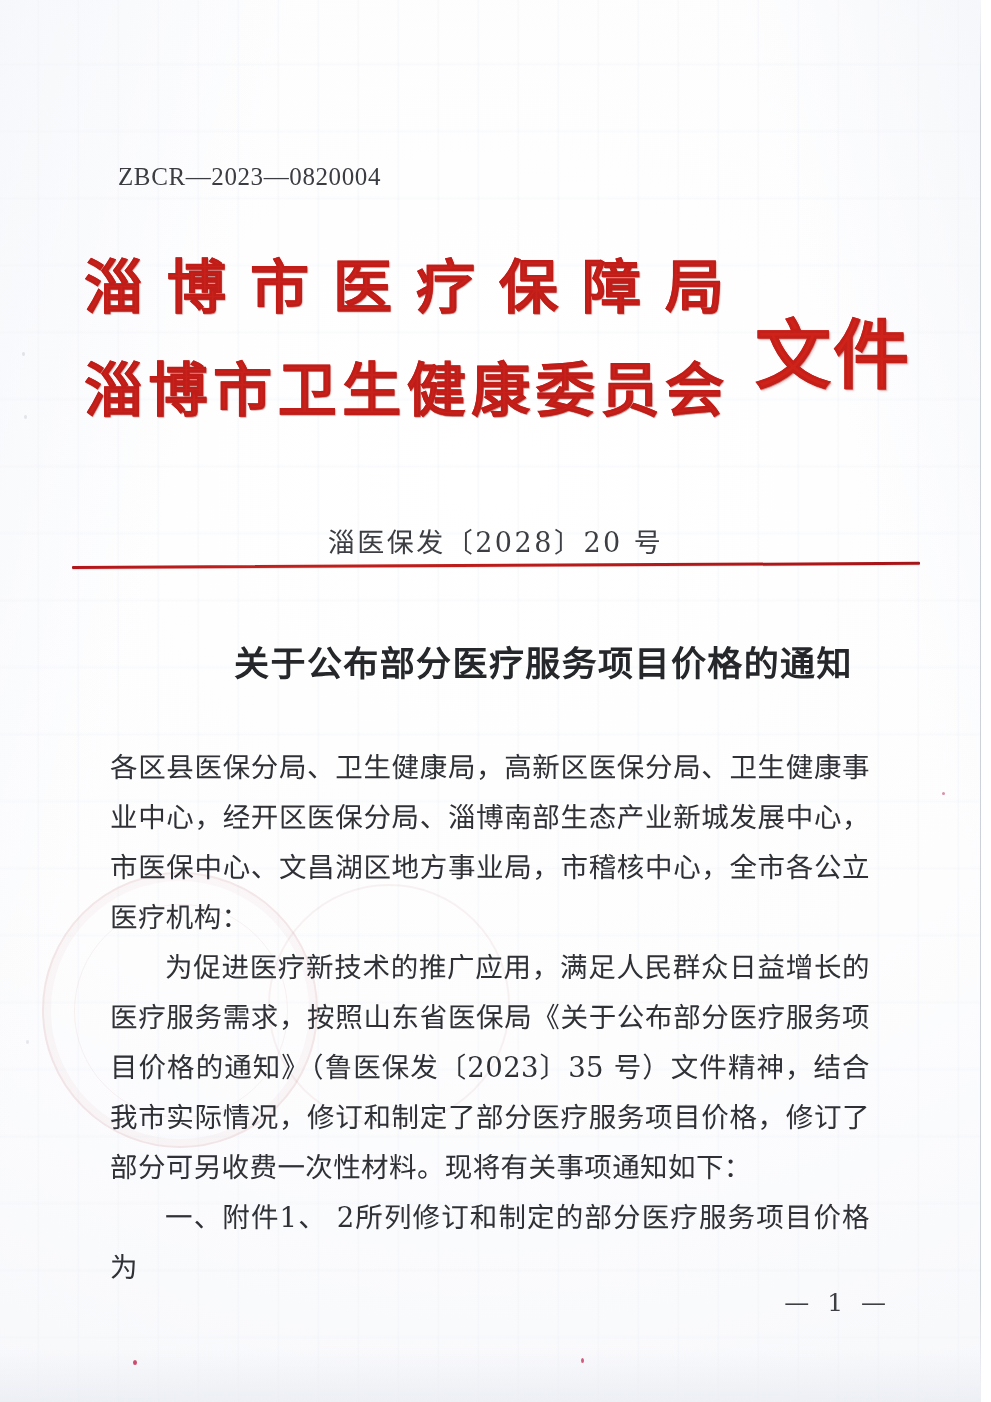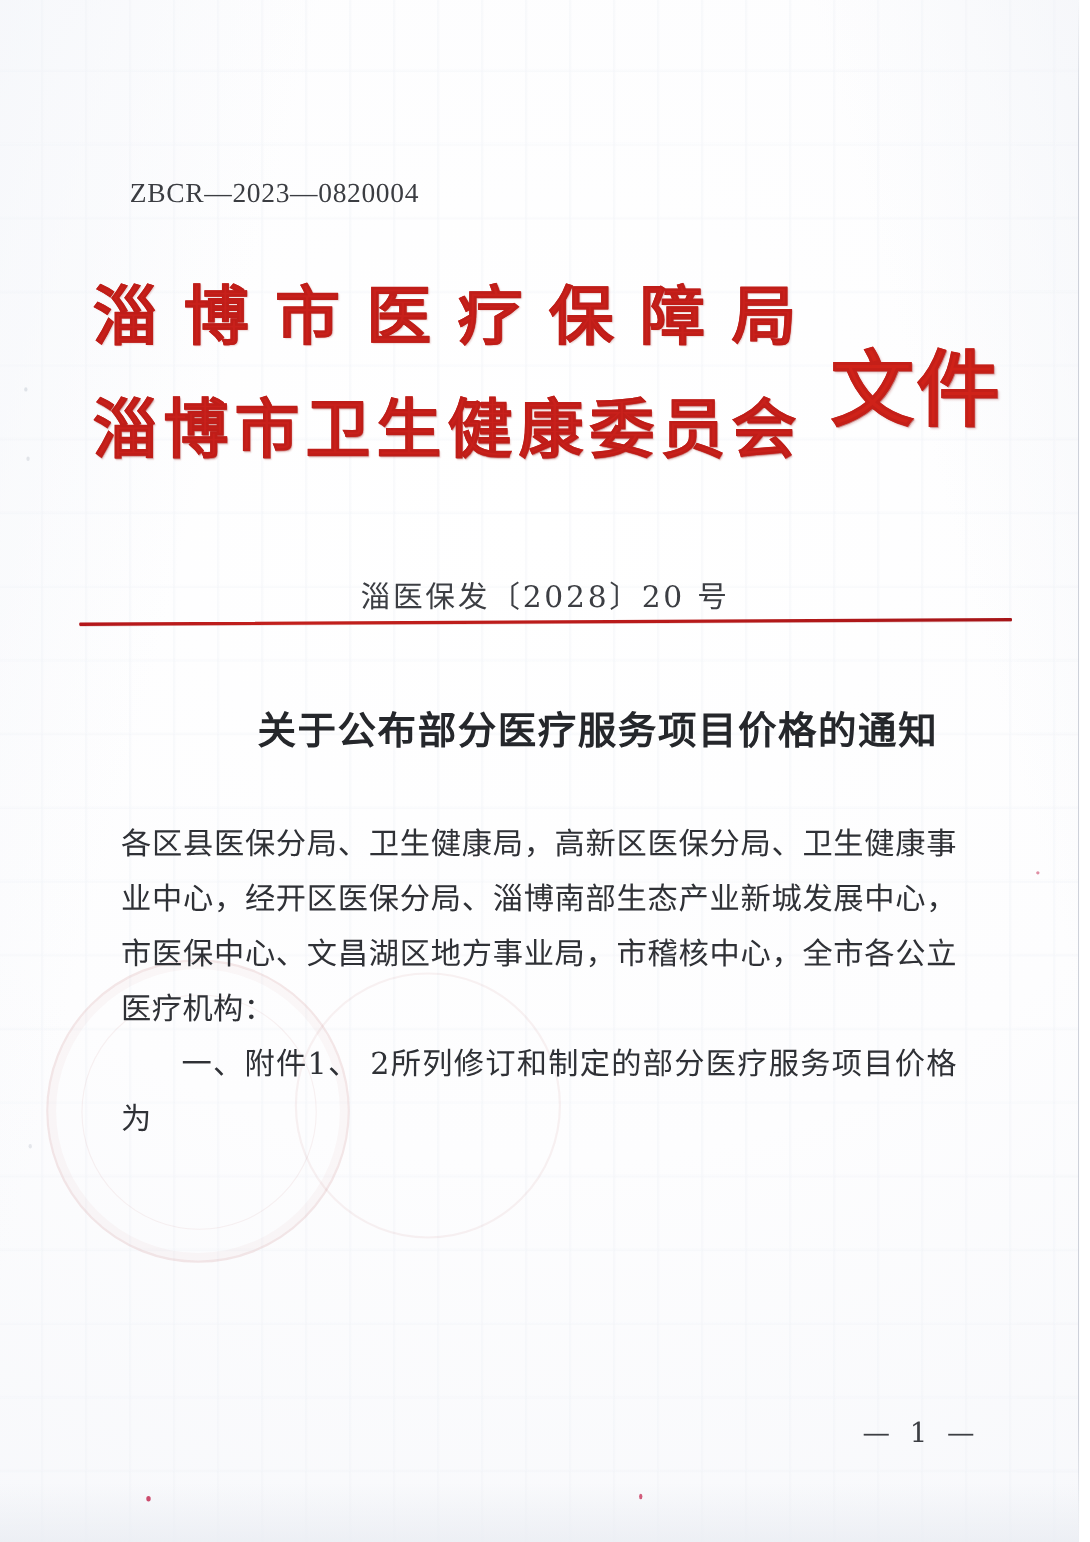--- a/index.html
+++ b/index.html
@@ -285,20 +285,21 @@
 
   <div class="red-rule"></div>
 
   <div class="doc-title">关于公布部分医疗服务项目价格的通知</div>
 
   <div class="seal-watermark"></div>
   <div class="seal-watermark-2"></div>
 
   <div class="body-text">
     <p class="para">各区县医保分局、卫生健康局，高新区医保分局、卫生健康事业中心，经开区医保分局、淄博南部生态产业新城发展中心，市医保中心、文昌湖区地方事业局，市稽核中心，全市各公立医疗机构：</p>
+    <p class="para indent">为促进医疗新技术的推广应用，满足人民群众日益增长的医疗服务需求，按照山东省医保局《关于公布部分医疗服务项目价格的通知》（鲁医保发〔2023〕35 号）文件精神，结合我市实际情况，修订和制定了部分医疗服务项目价格，修订了部分可另收费一次性材料。现将有关事项通知如下：</p>
     <p class="para indent">一、附件1、 2所列修订和制定的部分医疗服务项目价格为</p>
   </div>
 
   <span class="speck speck-a"></span>
   <span class="speck speck-b"></span>
   <span class="speck speck-c"></span>
   <span class="speck speck-d"></span>
   <span class="speck speck-e"></span>
   <span class="speck speck-f"></span>
 

